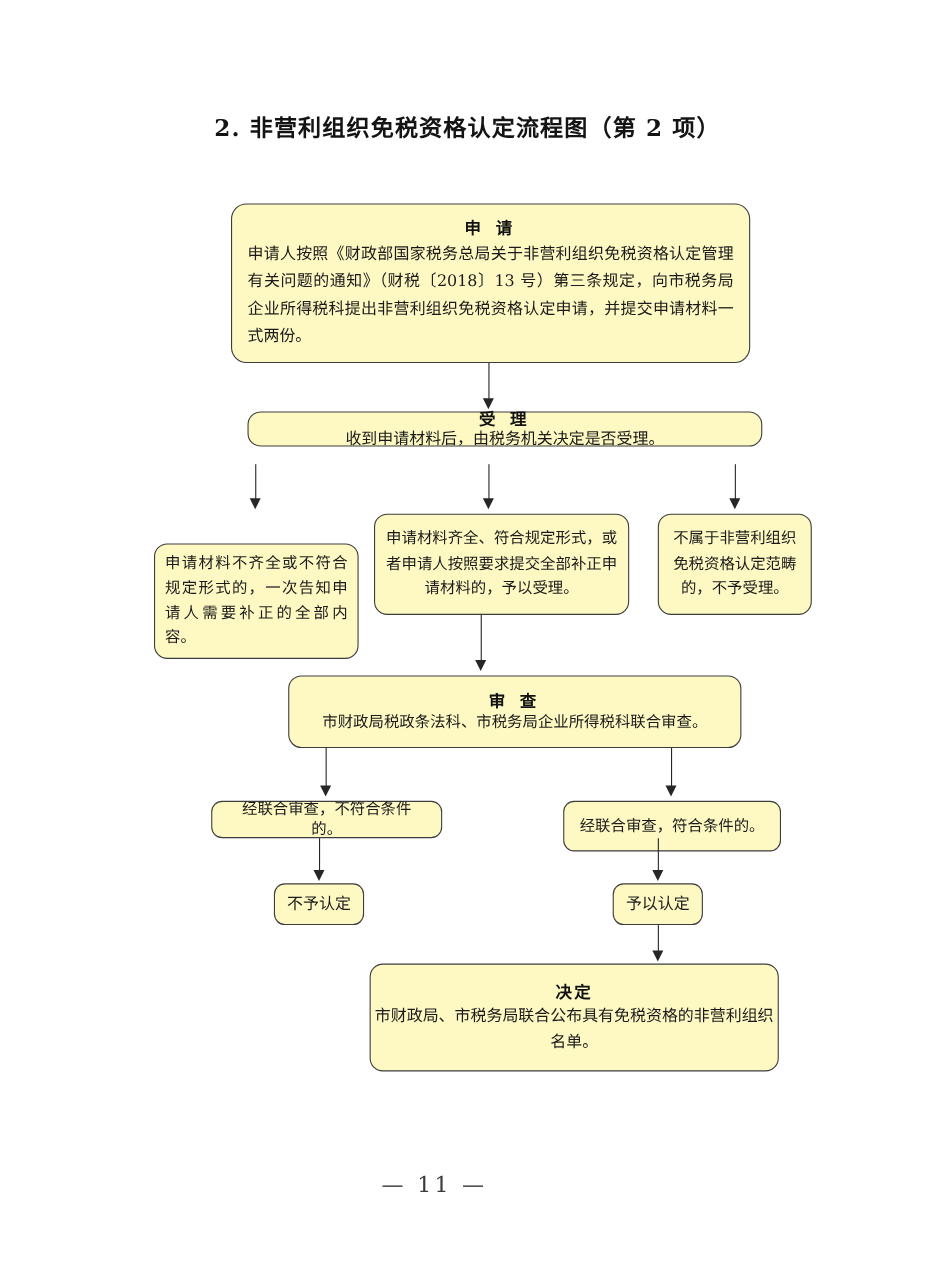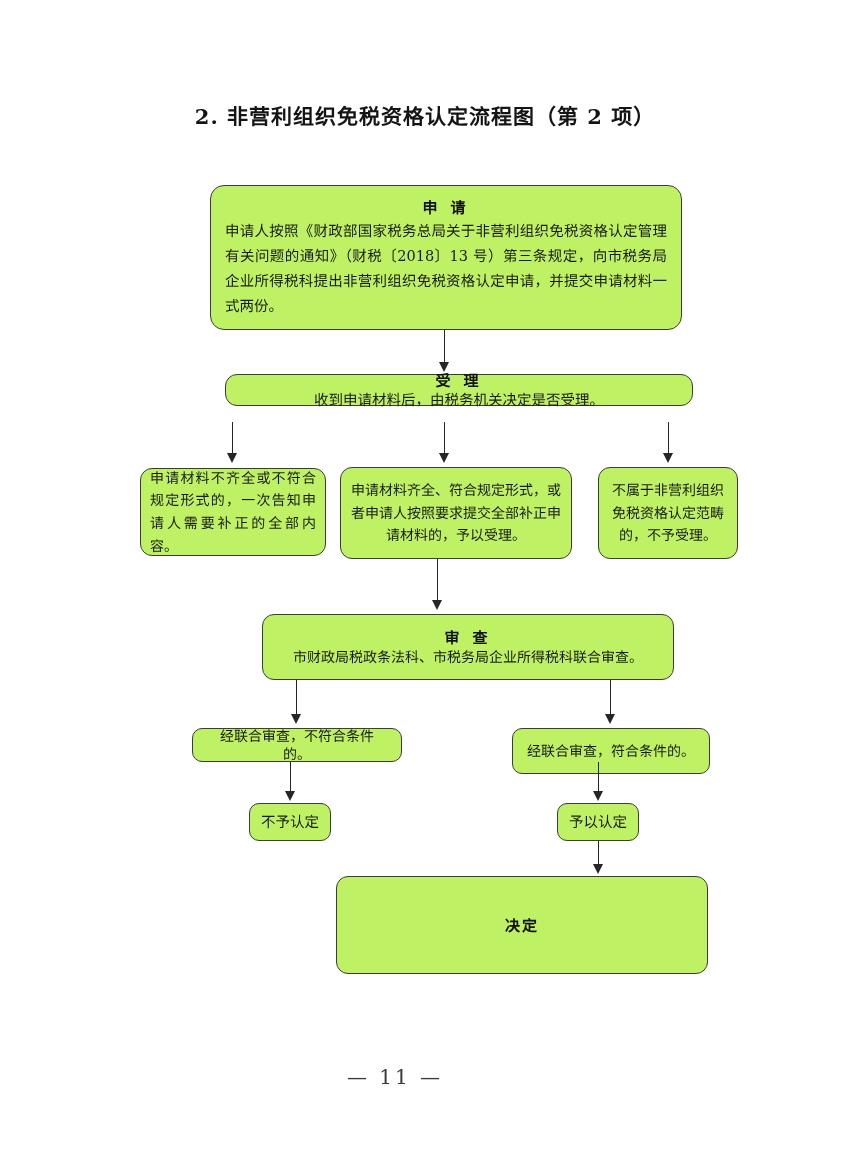--- a/index.html
+++ b/index.html
@@ -35,21 +35,21 @@
     color: #141414;
     white-space: nowrap;
   }
 
   
   .node {
     position: absolute;
     box-sizing: border-box;
     border: 1.3px solid #3c3c3c;
     border-radius: 14px;
-    background: #bef264;
+    background: #fef9c3;
     display: flex;
     flex-direction: column;
     justify-content: center;
     padding: 6px 10px;
   }
   .node .head {
     text-align: center;
     font-weight: 700;
     font-size: 15px;
     letter-spacing: 4px;
@@ -64,21 +64,21 @@
   .just   { text-align: justify; text-align-last: left; }
   .ctr    { text-align: center; }
 
   
   #node-apply      { left: 210px; top: 185px;  width: 472px; height: 145px; padding: 8px 14px 8px 14px; }
   #node-apply .body { line-height: 1.72; }
   #node-accept     { left: 225px; top: 374px;  width: 468px; height: 32px;  border-radius: 12px; padding: 2px 10px; }
   #node-accept .head { margin-bottom: 0px; }
   #node-accept .body { font-size: 14.5px; line-height: 1.45; }
 
-  #node-incomplete { left: 140px; top: 468px;  width: 186px; height: 88px;  border-radius: 12px; padding: 5px 9px; }
+  #node-incomplete { left: 140px; top: 494px;  width: 186px; height: 105px;  border-radius: 12px; padding: 5px 9px; }
   #node-complete   { left: 340px; top: 467px;  width: 232px; height: 92px;  border-radius: 12px; padding: 5px 9px; }
   #node-outscope   { left: 598px; top: 467px;  width: 140px; height: 92px;  border-radius: 12px; padding: 5px 9px; }
   #node-incomplete .body,
   #node-complete .body,
   #node-outscope .body { font-size: 14px; line-height: 1.62; }
 
   #node-review     { left: 262px; top: 614px;  width: 412px; height: 66px;  border-radius: 12px; padding: 2px 8px; }
   #node-review .head { margin-bottom: 0px; }
   #node-review .body { font-size: 14px; line-height: 1.5; }
 
@@ -174,20 +174,21 @@
   <div class="node" id="node-denied">
     <div class="body ctr">不予认定</div>
   </div>
 
   <div class="node" id="node-granted">
     <div class="body ctr">予以认定</div>
   </div>
 
   <div class="node" id="node-decision">
     <div class="head">决定</div>
+    <div class="body ctr">市财政局、市税务局联合公布具有免税资格的非营利组织名单。</div>
   </div>
 
   <div class="conn">
     <div class="vline" style="left:444px; top:330px; height:34px;"></div>
     <div class="arrowhead" style="left:439px; top:362px;"></div>
   </div>
 
   <div class="conn">
     <div class="vline" style="left:232px; top:422px; height:33px;"></div>
     <div class="arrowhead" style="left:227px; top:453px;"></div>

